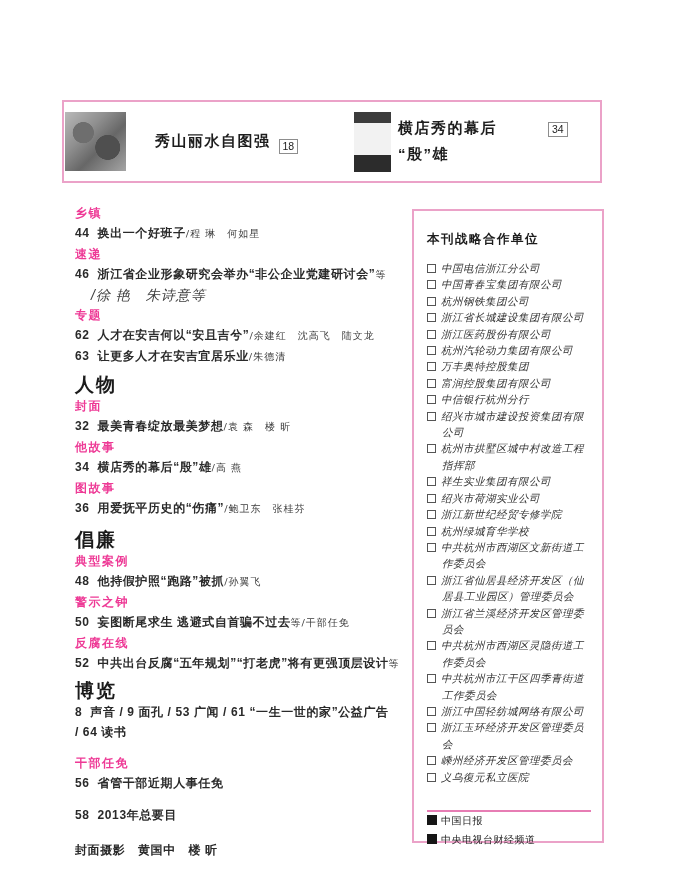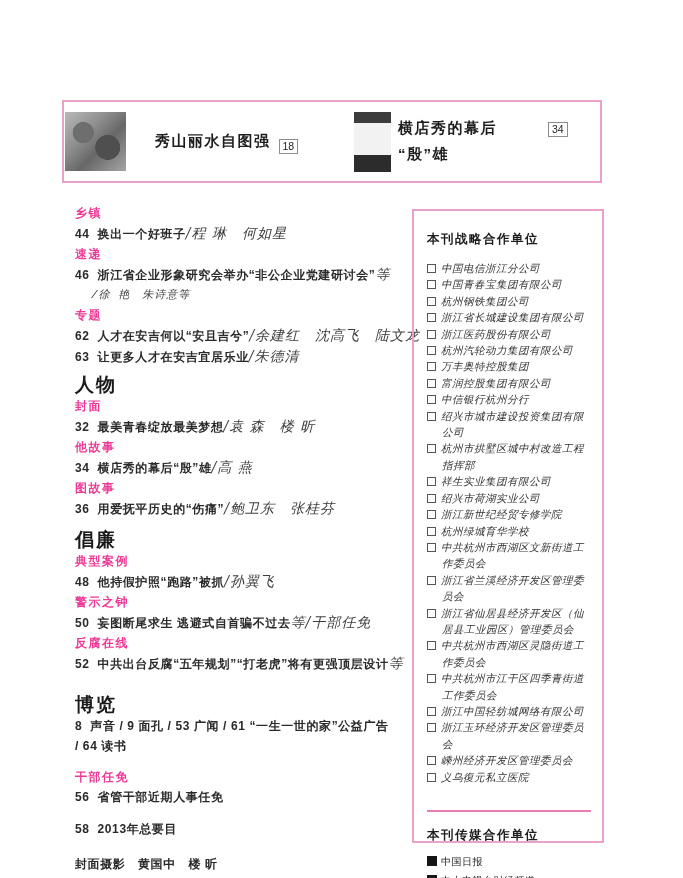--- a/index.html
+++ b/index.html
@@ -38,25 +38,25 @@
   .f2-line1 .badge { margin-left:22px; transform:translateY(-1px); }
 
   
   .toc { position:absolute; left:75px; top:203px; width:336px; }
   .toc-line { line-height:20px; font-size:12px; white-space:nowrap; }
   .toc-line.section { color:#ee3a96; font-weight:bold; letter-spacing:1.5px; }
   .toc-line.group   { font-size:19px; font-weight:bold; letter-spacing:2px; color:#1b1b1b; line-height:22px; }
   .toc-line.entry   { font-weight:bold; color:#2a2a2a; letter-spacing:0.6px; }
   .toc-line.entry .no { margin-right:8px; }
   .toc-line .tail {
-    font-family:"DejaVu Serif", serif; font-style:italic; font-weight:normal;
-    font-size:14px; letter-spacing:1px; color:#3d3d3d;
+    font-family:"DejaVu Serif", serif; font-weight:normal;
+    font-size:10px; letter-spacing:1px; color:#3d3d3d;
   }
   .toc-line.cont {
-    font-family:Liberation Mono, monospace; font-style:italic; font-size:11px;
+    font-family:Liberation Sans, sans-serif; font-style:italic; font-size:14px;
     letter-spacing:1px; color:#3d3d3d; padding-left:16px;
   }
   .toc-line.bold-cont { font-weight:bold; letter-spacing:0.6px; }
 
   
   .partners {
     position:absolute; left:412px; top:209px; width:192px; height:634px;
     border:2px solid #eba2c8; padding:20px 8px 0 13px;
   }
   .partners-title { font-size:12.5px; font-weight:bold; letter-spacing:1.5px; color:#1d1d1d; margin-bottom:12px; }
@@ -115,21 +115,21 @@
     <div class="toc-line entry"><span class="no">34</span><span class="t">横店秀的幕后“殷”雄</span><span class="tail">/高 燕</span></div>
     <div class="toc-line section">图故事</div>
     <div class="toc-line entry"><span class="no">36</span><span class="t">用爱抚平历史的“伤痛”</span><span class="tail">/鲍卫东　张桂芬</span></div>
     <div class="toc-line group" style="margin-top: 10px;">倡廉</div>
     <div class="toc-line section">典型案例</div>
     <div class="toc-line entry"><span class="no">48</span><span class="t">他持假护照“跑路”被抓</span><span class="tail">/孙翼飞</span></div>
     <div class="toc-line section">警示之钟</div>
     <div class="toc-line entry"><span class="no">50</span><span class="t">妄图断尾求生 逃避式自首骗不过去</span><span class="tail">等/干部任免</span></div>
     <div class="toc-line section">反腐在线</div>
     <div class="toc-line entry"><span class="no">52</span><span class="t">中共出台反腐“五年规划”“打老虎”将有更强顶层设计</span><span class="tail">等</span></div>
-    <div class="toc-line group" style="margin-top: 20px;">博览</div>
+    <div class="toc-line group" style="margin-top: 6px;">博览</div>
     <div class="toc-line entry"><span class="no">8</span><span class="t">声音 / 9 面孔 / 53 广闻 / 61 “一生一世的家”公益广告</span></div>
     <div class="toc-line bold-cont">/ 64 读书</div>
     <div class="toc-line section" style="margin-top: 11px;">干部任免</div>
     <div class="toc-line entry"><span class="no">56</span><span class="t">省管干部近期人事任免</span></div>
     <div class="toc-line entry" style="margin-top: 12px;"><span class="no">58</span><span class="t">2013年总要目</span></div>
     <div class="toc-line entry" style="margin-top: 15px;"><span class="t">封面摄影　黄国中　楼 昕</span></div>
   </div>
 
 <div class="partners">
   <div class="partners-title">本刊战略合作单位</div>
@@ -143,28 +143,27 @@
       <li class="strategic-item"><span class="sq-open"></span><span>万丰奥特控股集团</span></li>
       <li class="strategic-item"><span class="sq-open"></span><span>富润控股集团有限公司</span></li>
       <li class="strategic-item"><span class="sq-open"></span><span>中信银行杭州分行</span></li>
       <li class="strategic-item"><span class="sq-open"></span><span>绍兴市城市建设投资集团有限公司</span></li>
       <li class="strategic-item"><span class="sq-open"></span><span>杭州市拱墅区城中村改造工程指挥部</span></li>
       <li class="strategic-item"><span class="sq-open"></span><span>祥生实业集团有限公司</span></li>
       <li class="strategic-item"><span class="sq-open"></span><span>绍兴市荷湖实业公司</span></li>
       <li class="strategic-item"><span class="sq-open"></span><span>浙江新世纪经贸专修学院</span></li>
       <li class="strategic-item"><span class="sq-open"></span><span>杭州绿城育华学校</span></li>
       <li class="strategic-item"><span class="sq-open"></span><span>中共杭州市西湖区文新街道工作委员会</span></li>
+      <li class="strategic-item"><span class="sq-open"></span><span>浙江省仙居县经济开发区（仙居县工业园区）管理委员会</span></li>
       <li class="strategic-item"><span class="sq-open"></span><span>浙江省兰溪经济开发区管理委员会</span></li>
-      <li class="strategic-item"><span class="sq-open"></span><span>浙江省仙居县经济开发区（仙居县工业园区）管理委员会</span></li>
       <li class="strategic-item"><span class="sq-open"></span><span>中共杭州市西湖区灵隐街道工作委员会</span></li>
       <li class="strategic-item"><span class="sq-open"></span><span>中共杭州市江干区四季青街道工作委员会</span></li>
       <li class="strategic-item"><span class="sq-open"></span><span>浙江中国轻纺城网络有限公司</span></li>
       <li class="strategic-item"><span class="sq-open"></span><span>浙江玉环经济开发区管理委员会</span></li>
       <li class="strategic-item"><span class="sq-open"></span><span>嵊州经济开发区管理委员会</span></li>
       <li class="strategic-item"><span class="sq-open"></span><span>义乌復元私立医院</span></li>
     </ul>
   <div class="divider"></div>
-  <div class="partners-title media-title">本刊传媒合作单位</div>
   <ul class="plist" id="media-list">
       <li class="media-item"><span class="sq-filled"></span><span>中国日报</span></li>
       <li class="media-item"><span class="sq-filled"></span><span>中央电视台财经频道</span></li>
     </ul>
 </div>
 
 </body></html>

